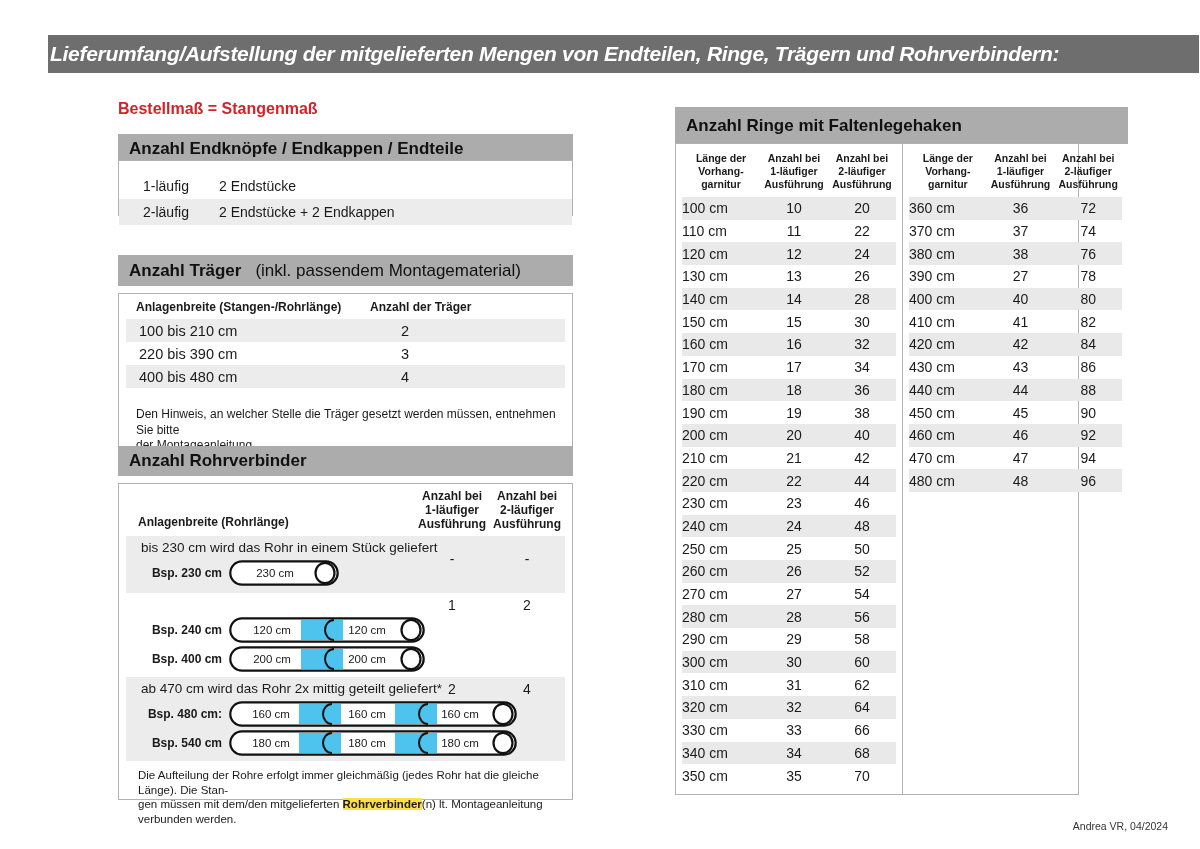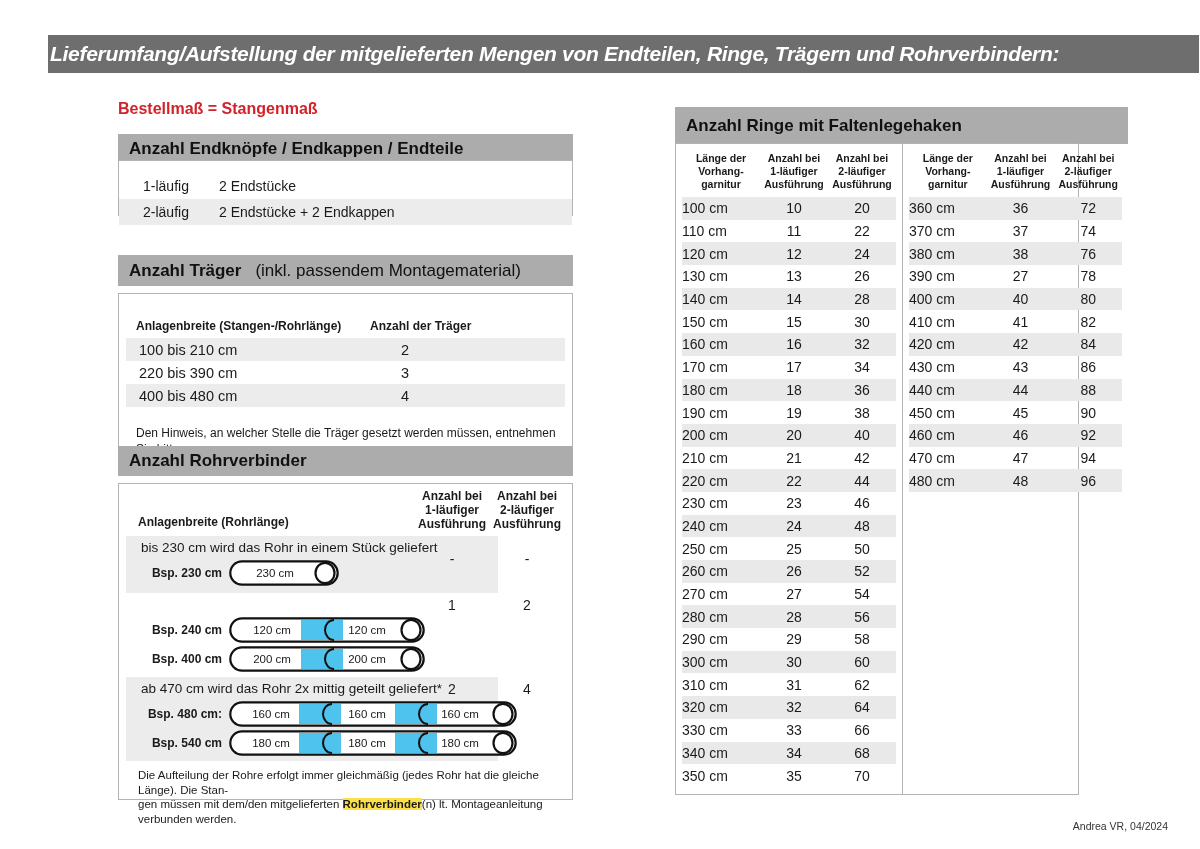--- a/index.html
+++ b/index.html
@@ -26,37 +26,37 @@
 
   .box { position:absolute; background:#fff; border:1px solid #b3b3b3; }
 
   
   #box-endteile { left:118px; top:160px; width:455px; height:56px; padding-top:12px; }
   .et-row { display:flex; align-items:center; height:26px; font-size:14px; }
   .et-row.alt { background:#ececec; }
   .et-c1 { width:100px; padding-left:24px; }
 
   
-  #box-traeger { left:118px; top:293px; width:455px; height:168px; padding-top:19px; }
+  #box-traeger { left:118px; top:293px; width:455px; height:168px; padding-top:0; }
   .tr-head { position:relative; height:25px; font-size:12px; font-weight:bold; display:flex; align-items:center; }
   .tr-head .h1 { padding-left:17px; }
   .tr-head .h2 { position:absolute; left:251px; }
   .tr-row { position:relative; display:flex; align-items:center; height:23px; font-size:14.5px; margin:0 7px; }
   .tr-row.alt { background:#ececec; }
   .tr-c1 { padding-left:13px; }
   .tr-c2 { position:absolute; left:229px; width:100px; text-align:center; }
   .tr-note { margin-top:19px; padding-left:17px; font-size:12px; line-height:15.5px; white-space:pre-line; }
 
   
   #box-rohr { left:118px; top:483px; width:455px; height:317px; }
   .rv-h1 { position:absolute; left:19px; top:31px; font-size:12px; font-weight:bold; }
   .rv-h2, .rv-h3 { position:absolute; top:5px; width:90px; text-align:center; font-size:12px; font-weight:bold;
                    line-height:14px; white-space:pre-line; }
   .rv-h2 { left:288px; } .rv-h3 { left:363px; }
-  .rv-band { position:absolute; left:7px; width:372px;padding-left:21px; }
+  .rv-band { position:absolute; left:7px; width:439px;padding-left:21px; }
   .rv-band.gray { background:#ececec; }
   #rv-band1 { top:52px; height:57px; }
   #rv-band2 { top:109px; height:84px; }
   #rv-band3 { top:193px; height:84px; }
   .rv-text { position:absolute; left:15px; top:4px; font-size:13.5px; }
   .rv-v1, .rv-v2 { position:absolute; width:60px; text-align:center; font-size:14px; }
   .rv-v1 { left:296px; } .rv-v2 { left:371px; }
   .rv-ex { position:absolute; display:flex; align-items:center; }
   .rv-ex .lbl { width:96px; text-align:right; padding-right:7px; font-size:12px; font-weight:bold; white-space:nowrap; }
   .rv-foot { position:absolute; left:19px; top:284px; width:425px; font-size:11.5px; line-height:14.5px; }

